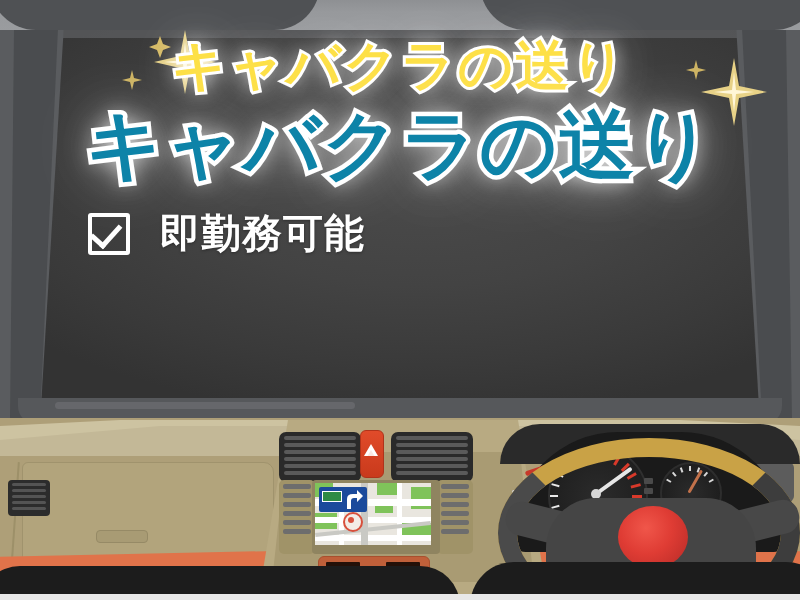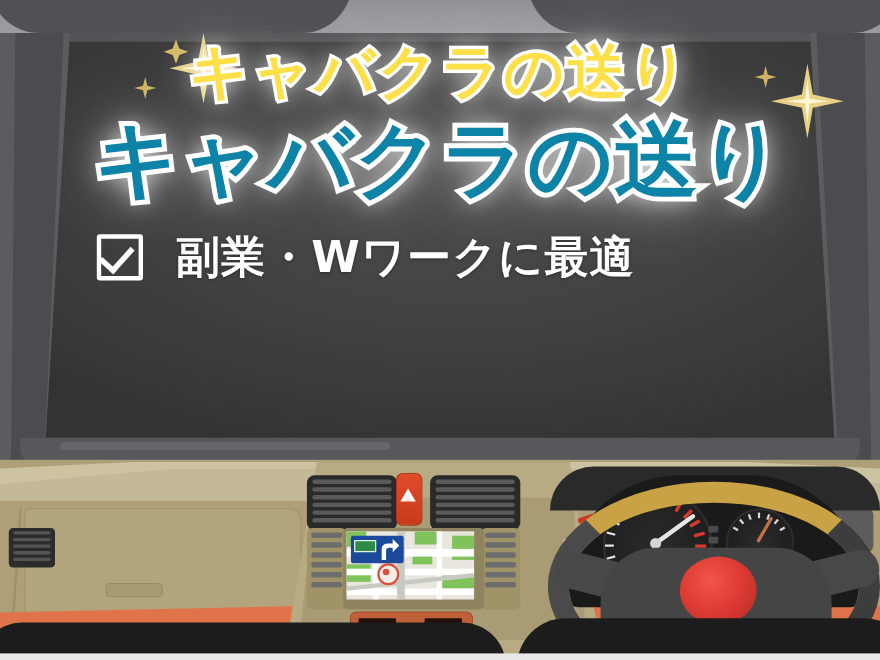--- a/index.html
+++ b/index.html
@@ -561,18 +561,18 @@
     <svg class="sparkle" style="left:676px;top:52px;width:40px;height:36px;" viewBox="0 0 40 36">
       <path d="M20 8 L22 16 L30 18 L22 20 L20 28 L18 20 L10 18 L18 16 Z" fill="#e8c96a" opacity="0.85"></path>
     </svg>
 
     <div class="head-line1">キャバクラの送り</div>
     <div class="head-line2">キャバクラの送り</div>
 
     <div class="bullets">
       <div class="bullet">
         <span class="cbox"></span>
-        <span class="btext">副業・Wワークに最適</span>
+        <span class="btext">即勤務可能</span>
       </div>
     </div>
 
   </div>
 </div>
 
 </body></html>

